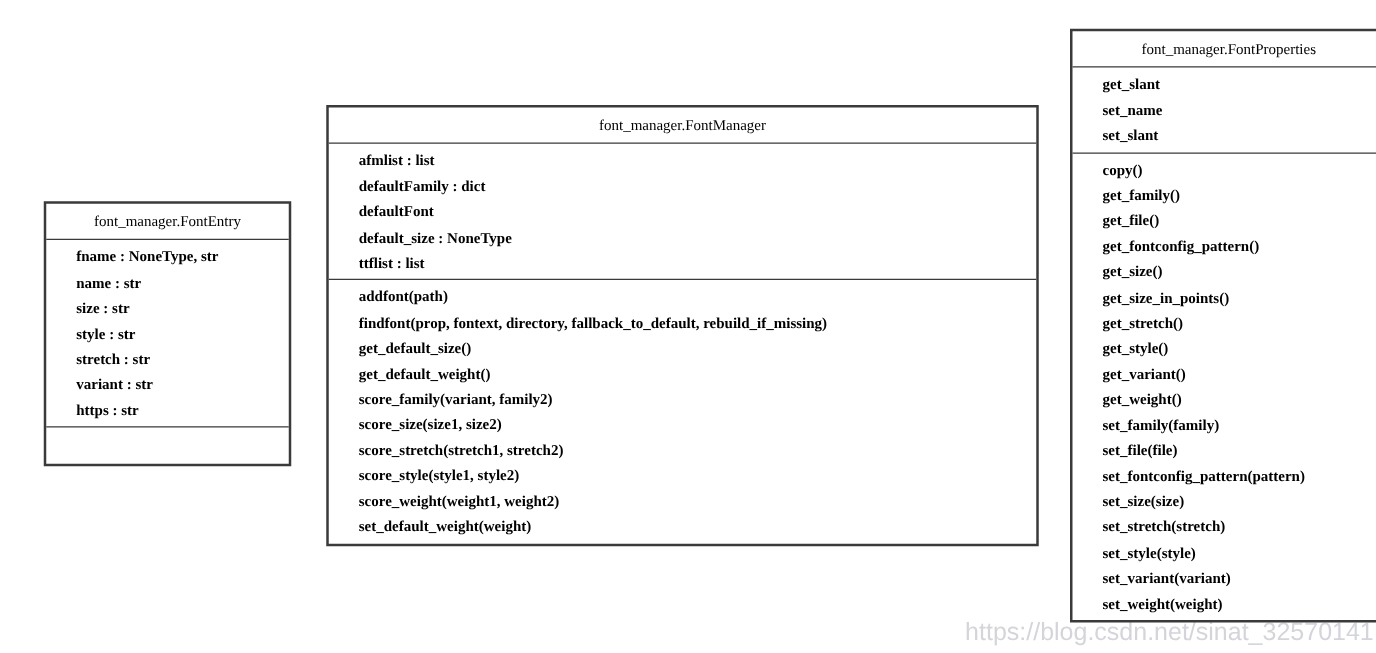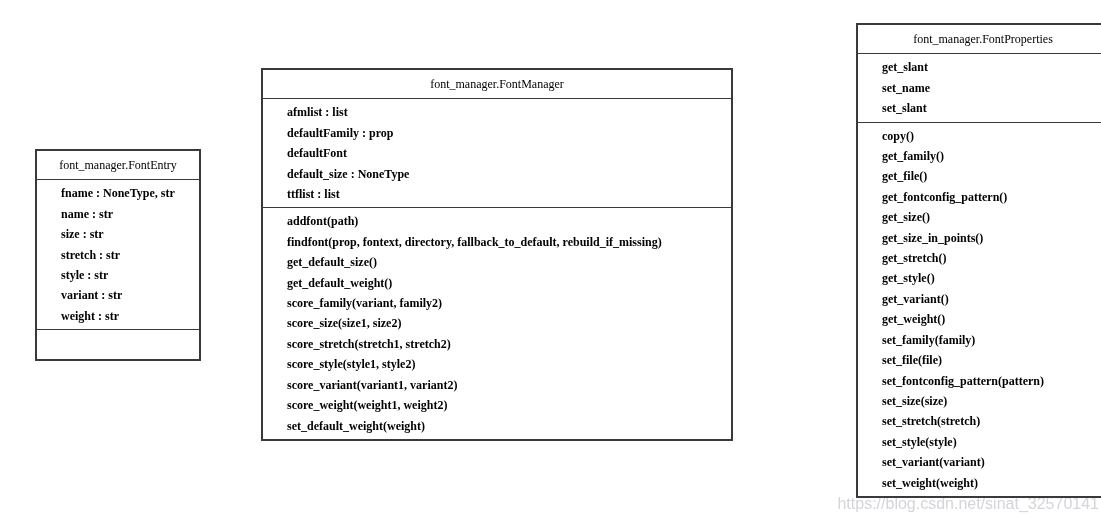--- a/index.html
+++ b/index.html
@@ -37,78 +37,77 @@
   .uml-section {
     border-top: 1px solid var(--border);
     padding: 3px 24px;
     font-weight: bold;
   }
   .uml-row {
     line-height: 20.4px;
     white-space: nowrap;
   }
   .uml-section.empty-min { min-height: 30px; }
-  #box-fontentry      { left: 7px;   top: 149px; width: 166px; }
-  #box-fontmanager    { left: 233px; top: 68px;  width: 472px; }
+  #box-fontentry      { left: 7px;   top: 161px; width: 198px; }
+  #box-fontmanager    { left: 233px; top: 84px;  width: 570px; }
   #box-fontproperties { left: 828px; top: 23px;  width: 254px; }
   .watermark {
     position: absolute;
     top: 495px; right: 2px;
     z-index: 0;
     font-family: "Liberation Sans", "DejaVu Sans", sans-serif;
-    font-size: 16px;
+    font-size: 20px;
     color: var(--watermark);
     white-space: nowrap;
   }
 </style>
 </head>
 <body>
 
 <div class="canvas">
 
   <div class="watermark">https://blog.csdn.net/sinat_32570141</div>
 
   <section class="uml-class" id="box-fontentry">
     <div class="uml-title">font_manager.FontEntry</div>
     <div class="uml-section">
 
     <div class="uml-row">fname : NoneType, str</div>
         <div class="uml-row">name : str</div>
         <div class="uml-row">size : str</div>
+        <div class="uml-row">style : str</div>
         <div class="uml-row">stretch : str</div>
-        <div class="uml-row">style : str</div>
         <div class="uml-row">variant : str</div>
-        <div class="uml-row">weight : str</div>
+        <div class="uml-row">https : str</div>
       </div>
     <div class="uml-section empty-min">
       
     </div>
   </section>
 
   <section class="uml-class" id="box-fontmanager">
     <div class="uml-title">font_manager.FontManager</div>
     <div class="uml-section">
 
     <div class="uml-row">afmlist : list</div>
-        <div class="uml-row">defaultFamily : prop</div>
+        <div class="uml-row">defaultFamily : dict</div>
         <div class="uml-row">defaultFont</div>
         <div class="uml-row">default_size : NoneType</div>
         <div class="uml-row">ttflist : list</div>
       </div>
     <div class="uml-section">
 
     <div class="uml-row">addfont(path)</div>
         <div class="uml-row">findfont(prop, fontext, directory, fallback_to_default, rebuild_if_missing)</div>
         <div class="uml-row">get_default_size()</div>
         <div class="uml-row">get_default_weight()</div>
         <div class="uml-row">score_family(variant, family2)</div>
         <div class="uml-row">score_size(size1, size2)</div>
         <div class="uml-row">score_stretch(stretch1, stretch2)</div>
         <div class="uml-row">score_style(style1, style2)</div>
-        <div class="uml-row">score_variant(variant1, variant2)</div>
         <div class="uml-row">score_weight(weight1, weight2)</div>
         <div class="uml-row">set_default_weight(weight)</div>
       </div>
   </section>
 
   <section class="uml-class" id="box-fontproperties">
     <div class="uml-title">font_manager.FontProperties</div>
     <div class="uml-section">
 
     <div class="uml-row">get_slant</div>

